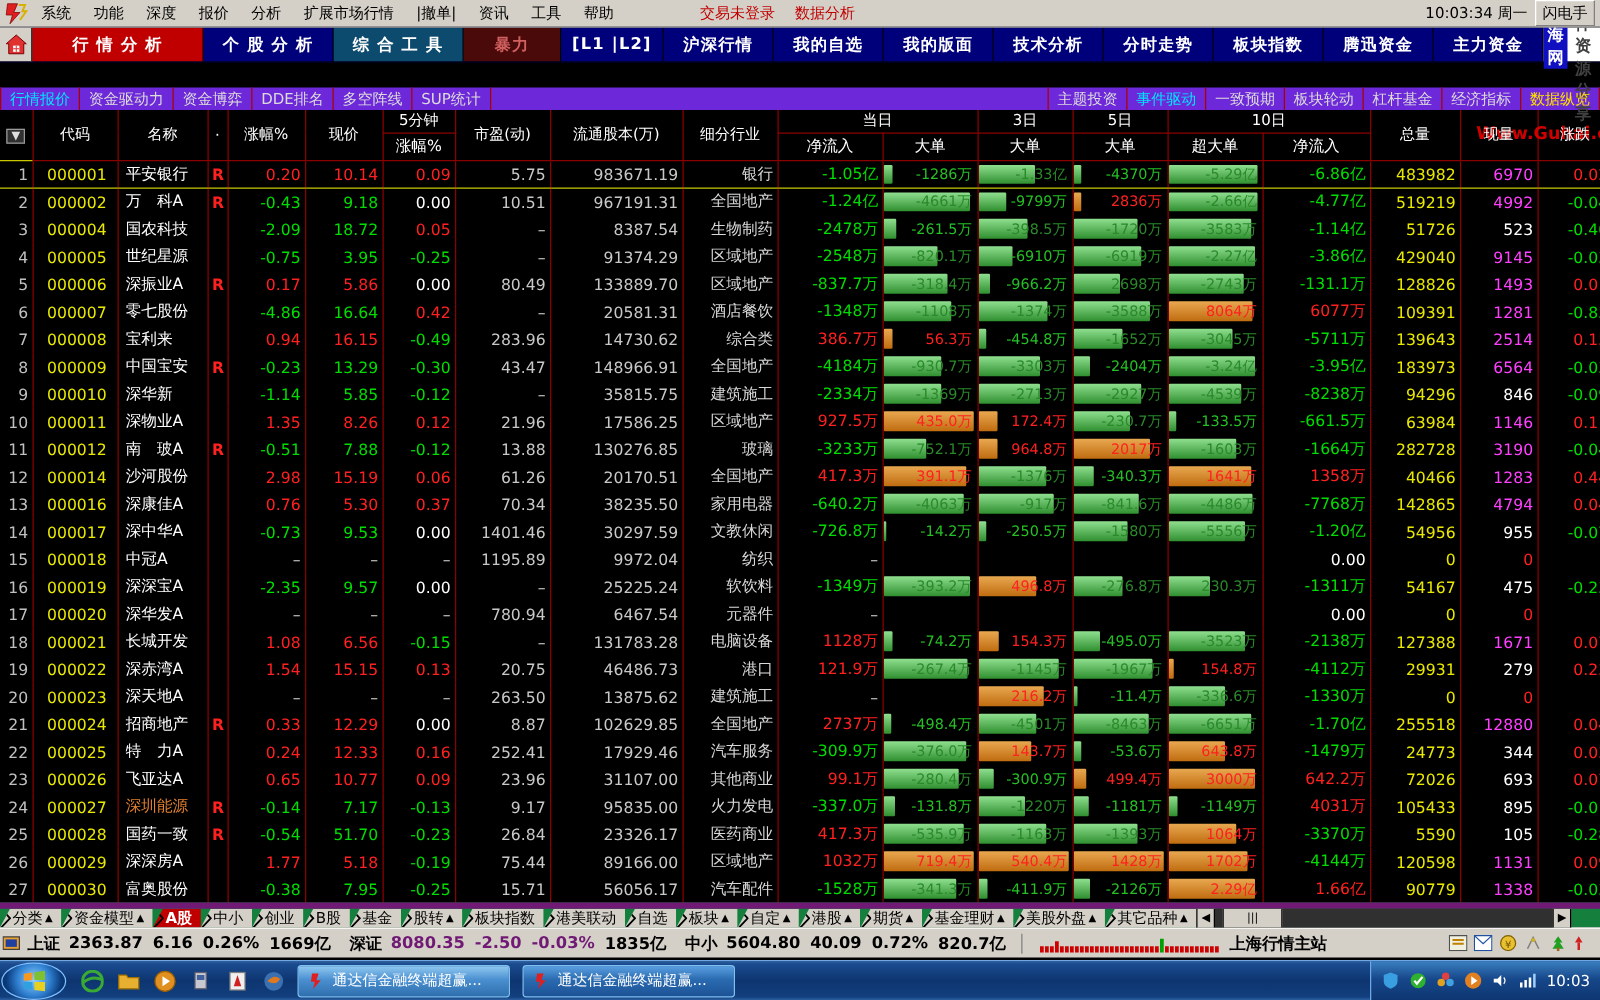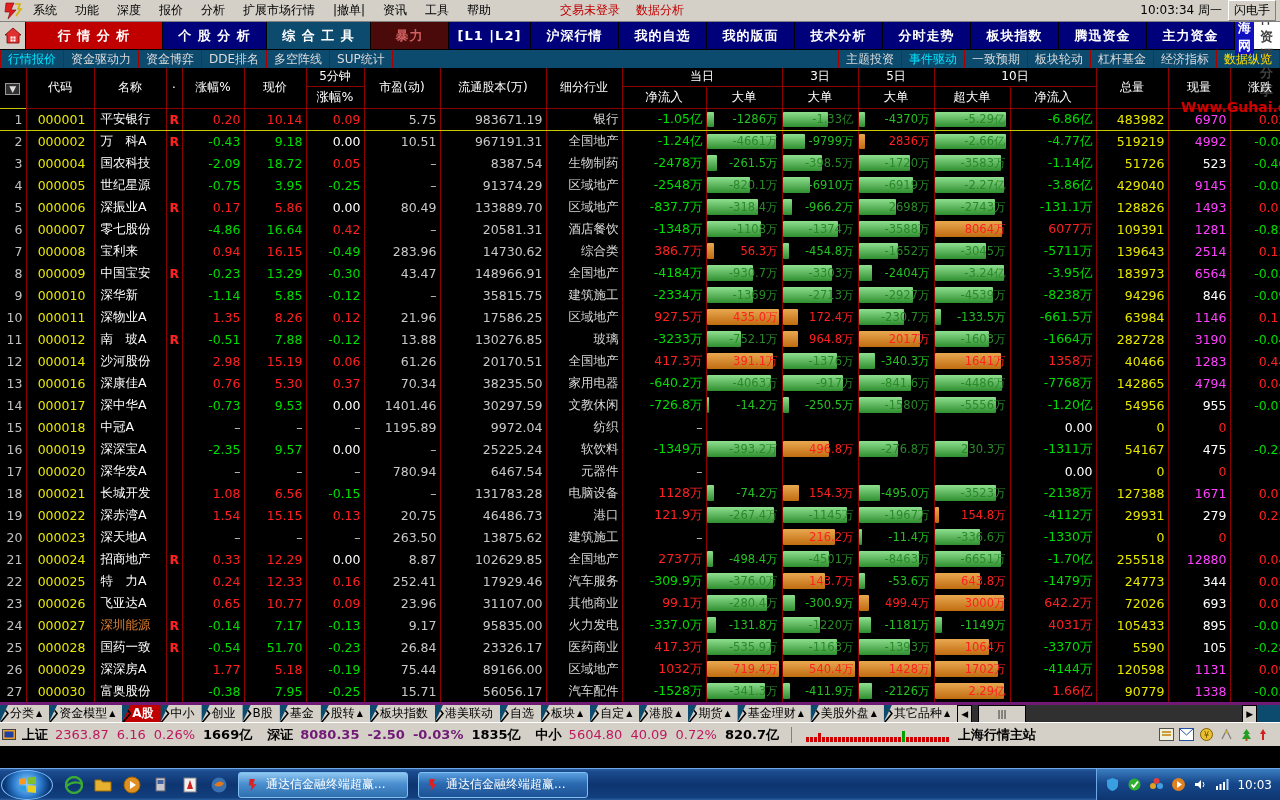--- a/index.html
+++ b/index.html
@@ -45,21 +45,21 @@
   .nav-btn.red{ background:#c00000; }
   .nav-btn.teal{ background:#0c4a6e; }
   .nav-btn.darkred{ background:#4a0a0a; color:#d06060;}
   .nav-logo{
     flex:1; background:#fff; display:flex; flex-direction:column;
     align-items:center; justify-content:center; min-width:0;
   }
 
   
   .subrow{
-    height:18px; background:#0c4a6e; display:flex; align-items:stretch; font-size:12px;
+    height:18px; background:#6d28d9; display:flex; align-items:stretch; font-size:12px;margin-top:20px;
   }
   .sub-tab{
     border-right:1px solid #aa0000; padding:0 7px; color:#dcdcdc;
     display:flex; align-items:center; white-space:nowrap; line-height:1;
   }
   .sub-tab.first{ border-left:1px solid #aa0000; }
   .sub-tab.cyan{ color:#00e5ff; }
   .sub-tab.yellow{ color:#ffe000; }
   .sub-spacer{ flex:1; }
 
@@ -108,22 +108,22 @@
   .barcell .bval{
     position:absolute; right:4px; top:0; bottom:0; display:flex; align-items:center;
     font-size:11.5px; z-index:2;
   }
   .bval.dn{ color:#25c025; }
   .bval.up{ color:#ff2020; }
   .bval.dnlite{ color:#2a8a2a; }
 
   
   .bottabs{
-    height:20px; background:#0c4a6e; display:flex; align-items:stretch;
-    border-top:3px solid #701a75; font-size:12px; overflow:hidden;
+    height:20px; background:#15803d; display:flex; align-items:stretch;
+    border-top:5px solid #701a75; font-size:12px; overflow:hidden;
   }
   .btab{
     display:flex; align-items:center; padding:0 7px 0 10px; position:relative;
     color:#000; white-space:nowrap;
     background:#d4d0c8;
     clip-path: polygon(8px 0, 100% 0, calc(100% - 0px) 100%, 0 100%);
   }
   .btab::before{
     content:""; position:absolute; left:0; top:0; bottom:0; width:9px;
     background:#000;
@@ -139,21 +139,21 @@
              background:#d4d0c8; border:1px solid #000;
              display:flex;align-items:center;justify-content:center;font-size:9px;}
 
   
   .statusbar{
     height:24px; background:#d4d0c8; display:flex; align-items:center;
     font-size:13px; border-top:1px solid #fff; padding-left:2px;
   }
   .st-icon{ width:14px; height:14px; margin-right:3px; }
   .st-lbl{ color:#000; margin:0 3px; font-weight:bold;}
-  .st-up{ color:#be185d; font-weight:normal; margin:0 4px;}
+  .st-up{ color:#000000; font-weight:bold; margin:0 4px;}
   .st-dn{ color:#701a75; font-weight:bold; margin:0 4px;}
   .st-black{ color:#000; font-weight:bold; margin:0 4px;}
   .st-sep{ width:1px;height:16px;background:#808080;margin:0 8px;}
   .minichart{ display:flex; align-items:flex-end; height:14px; gap:1px; margin:0 6px;}
   .minichart i{ width:3px; background:#d00000; display:block; }
   .tray{ margin-left:auto; display:flex; align-items:center; gap:5px; padding-right:6px;}
   .tray span{ width:15px;height:14px;display:inline-block;}
 
   
   .taskbar{

